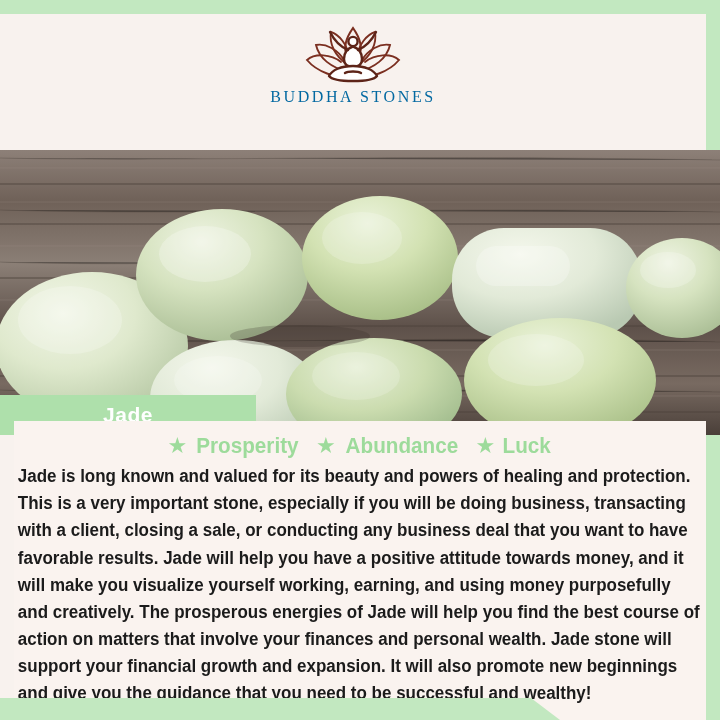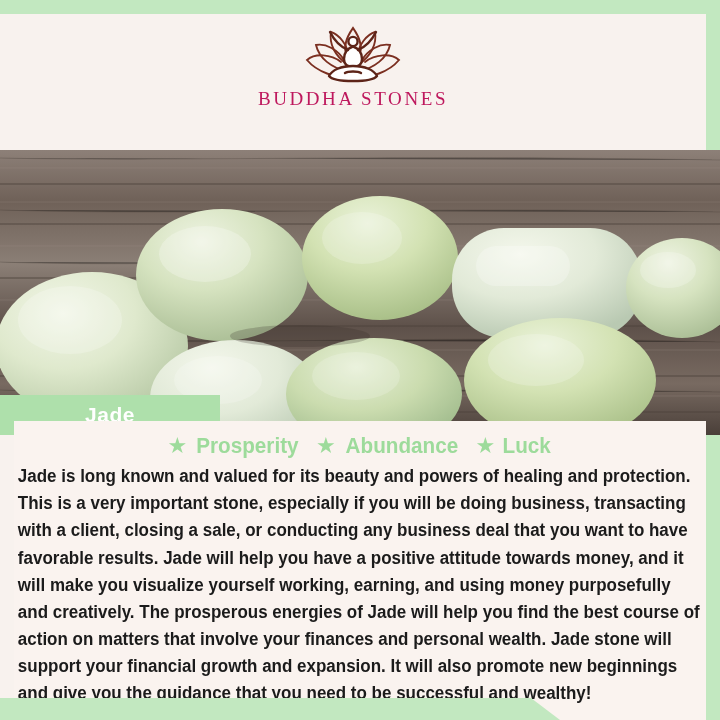--- a/index.html
+++ b/index.html
@@ -49,23 +49,23 @@
   }
 
   .logo-mark {
     width: 124px;
     height: 66px;
     display: block;
   }
 
   .logo-text {
     font-family: "Liberation Serif", serif;
-    font-size: 19px;
+    font-size: 16px;
     letter-spacing: 2.6px;
-    color: #be185d;
+    color: #0369a1;
     font-weight: 400;
     margin-top: 2px;
   }
 
   
   .title-banner {
     position: absolute;
     left: 126px;
     top: 104px;
     width: 468px;
@@ -97,21 +97,21 @@
     background: #6d5d51;
   }
 
   .photo svg { display: block; width: 720px; height: 285px; }
 
   
   .jade-band {
     position: absolute;
     left: 0;
     top: 381px;
-    width: 220px;
+    width: 256px;
     height: 40px;
     background: #aee0ab;
     display: flex;
     align-items: center;
     justify-content: center;
   }
 
   .jade-label {
     font-size: 21px;
     font-weight: bold;

